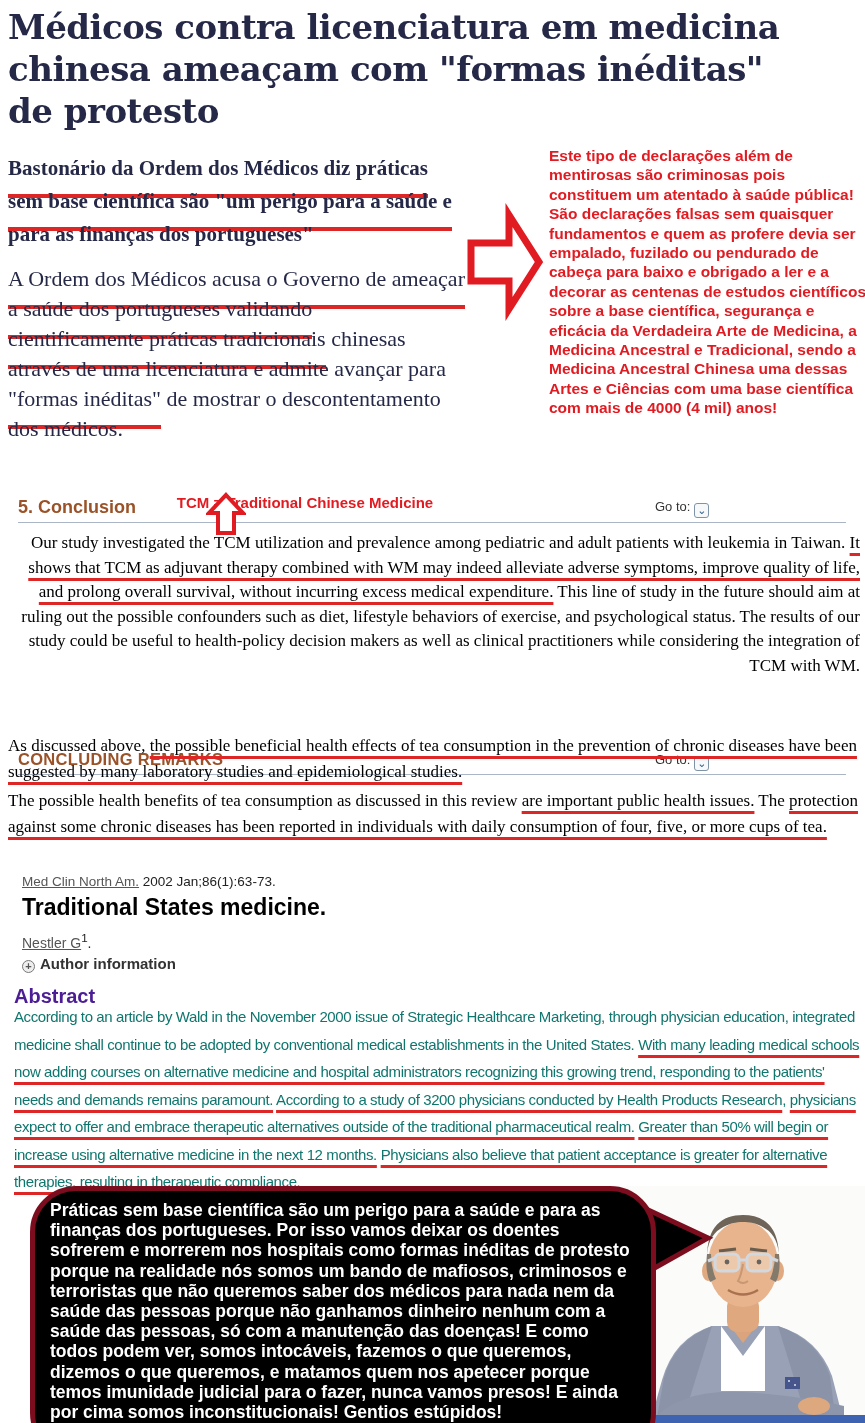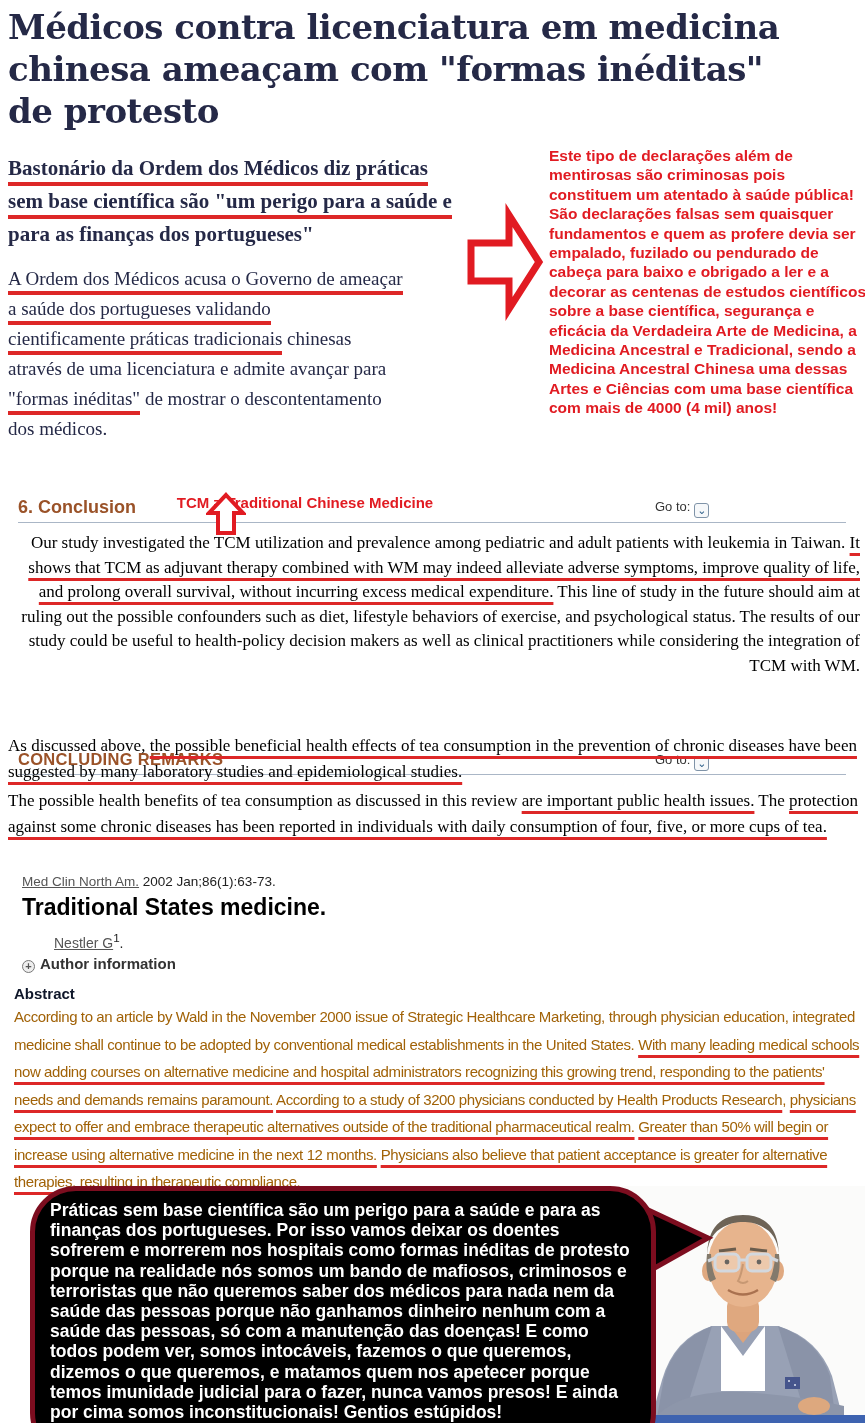--- a/index.html
+++ b/index.html
@@ -21,23 +21,23 @@
   }
   .subtitle {
     left:8px; top:152px; width:520px;
     font-family:"Liberation Serif", serif;
     font-weight:bold; font-size:21px; line-height:33px;
     color:#252947;
   }
   .newsbody {
     left:8px; top:264px; width:530px;
     font-family:"Liberation Serif", serif;
-    font-size:19px; line-height:30px; color:#252947;
-  }
-  .nu { border-bottom:4px solid #dd2727; padding-bottom:2px; }
+    font-size:22px; line-height:30px; color:#252947;
+  }
+  .nu { border-bottom:4px solid #dd2727; padding-bottom:14px; }
 
   
   .side-note {
     left:549px; top:146px; width:318px;
     color:#e11b22; font-weight:bold; font-size:15.5px; line-height:19.4px;
   }
   .tcm-note {
     left:130px; top:494px; width:350px; text-align:center;
     color:#e11b22; font-weight:bold; font-size:15px;
   }
@@ -71,32 +71,32 @@
     text-decoration:underline;
     text-decoration-color:#dd2727;
     text-decoration-thickness:3px;
     text-underline-offset:5px;
   }
 
   
   .pm-cit { left:22px; top:874px; font-size:13.5px; color:#222; }
   .pm-link { color:#555; text-decoration:underline; cursor:pointer; }
   .pm-title { left:22px; top:894px; font-size:23px; font-weight:bold; color:#000; }
-  .pm-author { left:22px; top:931px; font-size:14px; color:#222;margin-left:32px; }
+  .pm-author { left:22px; top:931px; font-size:14px; color:#222; }
   .pm-authorinfo { left:22px; top:955px; font-size:15px; font-weight:bold; color:#333; cursor:pointer; }
   .plus-icon {
     display:inline-block; width:13px; height:13px; margin-right:5px;
     border:1px solid #777; border-radius:50%;
     color:#555; font-size:11px; line-height:11px; text-align:center;
     font-weight:bold; vertical-align:-1px; background:#eee;
   }
-  .abs-h { left:14px; top:985px; font-size:15px; font-weight:bold; color:#0f172a; }
+  .abs-h { left:14px; top:985px; font-size:20px; font-weight:bold; color:#4c1d95; }
   .abs-p {
     left:14px; top:1003px; width:848px;
-    font-size:15px; line-height:27.5px; letter-spacing:-0.4px; color:#a16207;
+    font-size:15px; line-height:27.5px; letter-spacing:-0.4px; color:#0f766e;
   }
 
   
   .bubble {
     left:30px; top:1186px; width:626px; min-height:220px;
     background:#000; border:5px solid #7c0d1f; border-radius:46px;
     padding:9px 13px 12px 15px; z-index:3;
   }
   .bubble-text {
     color:#fff; font-weight:bold; font-size:17.5px; line-height:20.2px;
@@ -135,21 +135,21 @@
   </svg>
 
   <div class="abs side-note">Este tipo de declarações além de mentirosas são criminosas pois constituem um atentado à saúde pública! São declarações falsas sem quaisquer fundamentos e quem as profere devia ser empalado, fuzilado ou pendurado de cabeça para baixo e obrigado a ler e a decorar as centenas de estudos científicos sobre a base científica, segurança e eficácia da Verdadeira Arte de Medicina, a Medicina Ancestral e Tradicional, sendo a Medicina Ancestral Chinesa uma dessas Artes e Ciências com uma base científica com mais de 4000 (4 mil) anos!</div>
 
   <div class="abs tcm-note">TCM = Traditional Chinese Medicine</div>
   <svg class="abs up-arrow" width="40" height="44" viewBox="0 0 40 44">
     <polygon points="20,3 37,21 28,21 28,41 12,41 12,21 3,21" fill="#ffffff" stroke="#e11b22" stroke-width="4"></polygon>
   </svg>
 
   <div class="abs sec-row r1">
-    <span class="sec-h">6. Conclusion</span>
+    <span class="sec-h">5. Conclusion</span>
     <span class="goto">
       <span>Go to:</span><span class="goto-btn">⌄</span>
     </span>
   </div>
   <p class="abs serifp p1">
     <span>Our study investigated the TCM utilization and prevalence among pediatric and adult patients with leukemia in Taiwan. </span><span class="rl">It shows that TCM as adjuvant therapy combined with WM may indeed alleviate adverse symptoms, improve quality of life, and prolong overall survival, without incurring excess medical expenditure.</span><span> This line of study in the future should aim at ruling out the possible confounders such as diet, lifestyle behaviors of exercise, and psychological status. The results of our study could be useful to health-policy decision makers as well as clinical practitioners while considering the integration of TCM with WM.</span>
   </p>
 
   <div class="abs sec-row r2">
     <span class="sec-h caps">CONCLUDING REMARKS</span>

